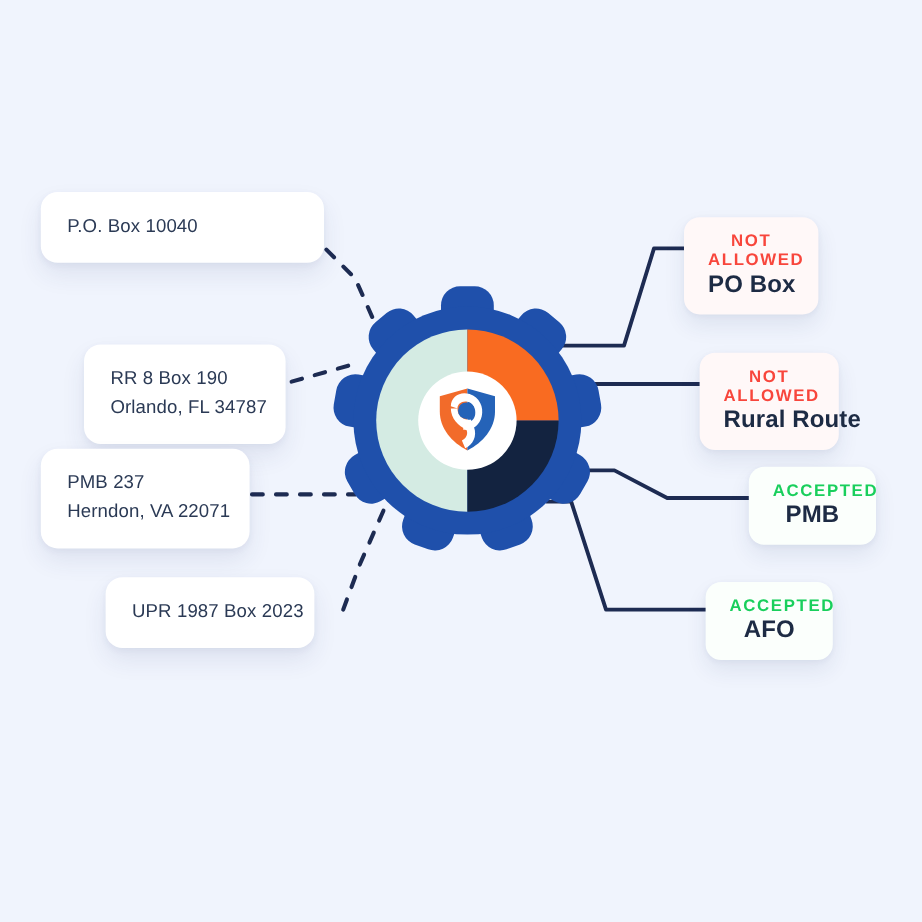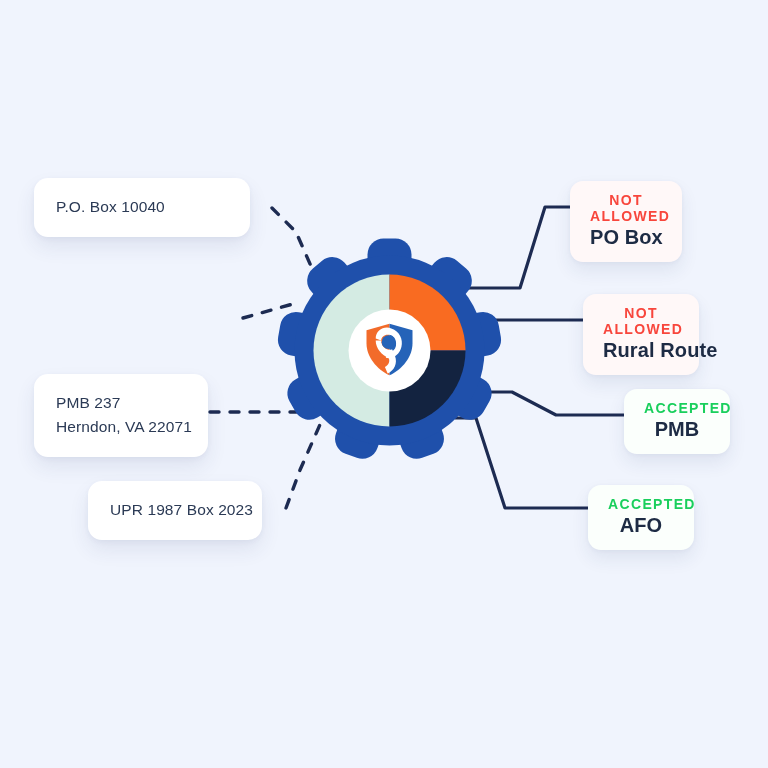--- a/index.html
+++ b/index.html
@@ -171,24 +171,28 @@
         <path d="M-15,-13 C-15,-22 -6,-27 2,-24 C11,-21 15,-12 13,-4
                  C11,5 3,10 -4,8 L-2,1 C2,2 6,0 7,-5
                  C8,-11 5,-16 0,-17 C-5,-18 -9,-15 -9,-11 Z" fill="#ffffff"></path>
         <path d="M-9,-11 C-9,-4 -3,0 3,-1 L6,6 C9,14 5,22 -2,25
                  L-5,18 C-1,16 1,12 -1,8 C-8,5 -15,-2 -15,-11 Z" fill="#ffffff"></path>
         <circle cx="-1" cy="-9" r="7.5" fill="#2563b8"></circle>
       </g>
     </svg>
   </div>
 
-  <div class="addr-card" style="left:34px; top:178px; width:216px;">
+  <div class="addr-card" style="left:34px; top:160px; width:236px;">
     <div class="addr-line">P.O. Box 10040</div>
   </div>
 
+  <div class="addr-card" style="left:70px; top:287px; width:168px;">
+    <div class="addr-line">RR 8 Box 190</div>
+    <div class="addr-line">Orlando, FL 34787</div>
+  </div>
 
   <div class="addr-card" style="left:34px; top:374px; width:174px;">
     <div class="addr-line">PMB 237</div>
     <div class="addr-line">Herndon, VA 22071</div>
   </div>
 
   <div class="addr-card" style="left:88px; top:481px; width:174px;">
     <div class="addr-line">UPR 1987 Box 2023</div>
   </div>
 

